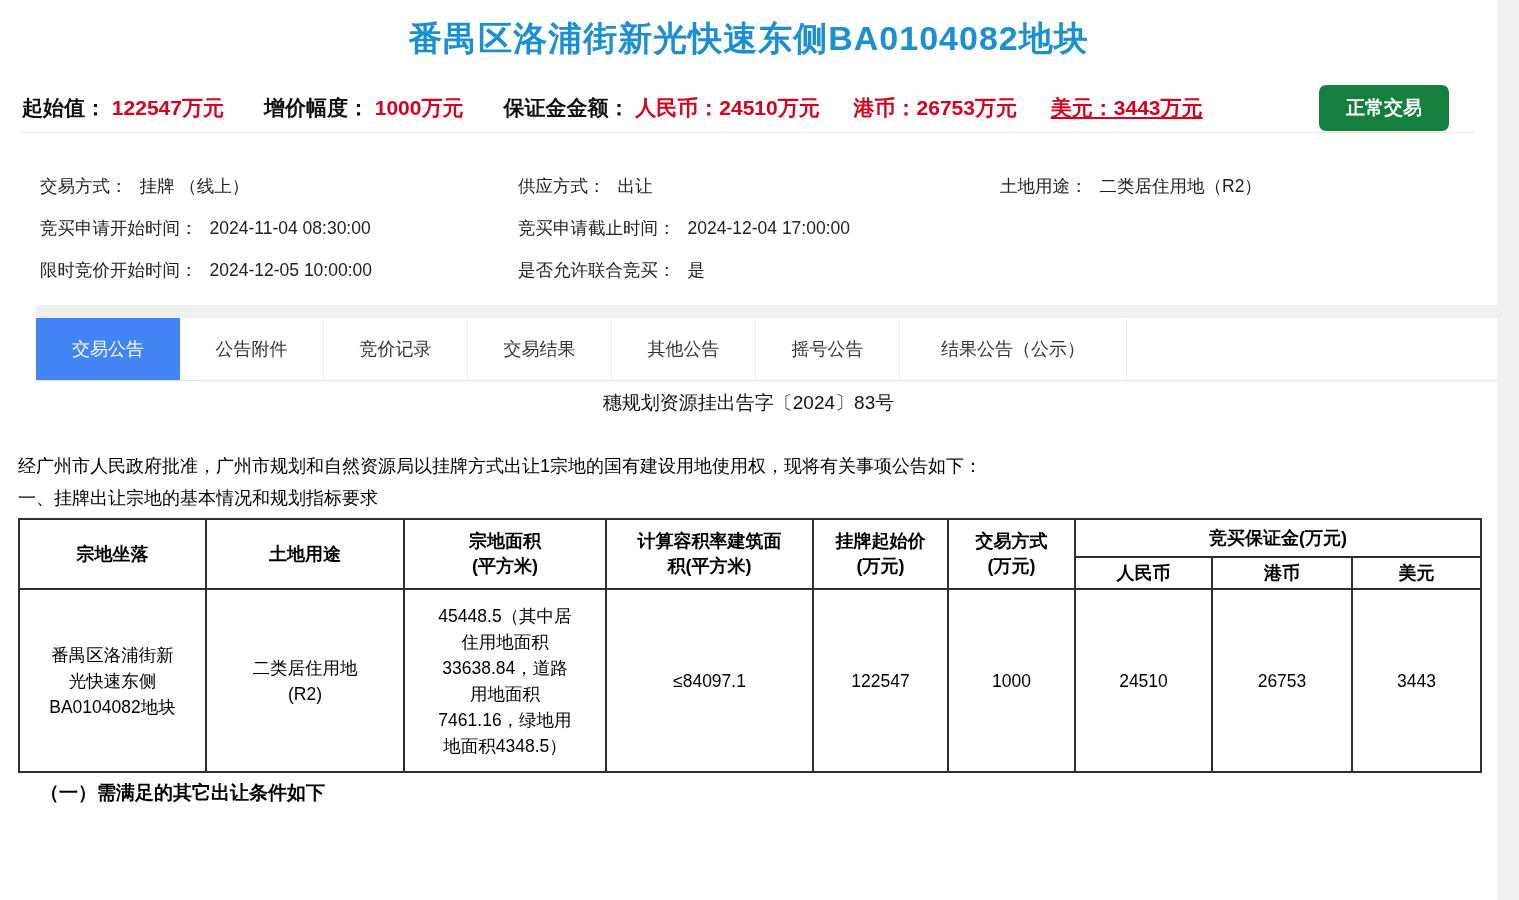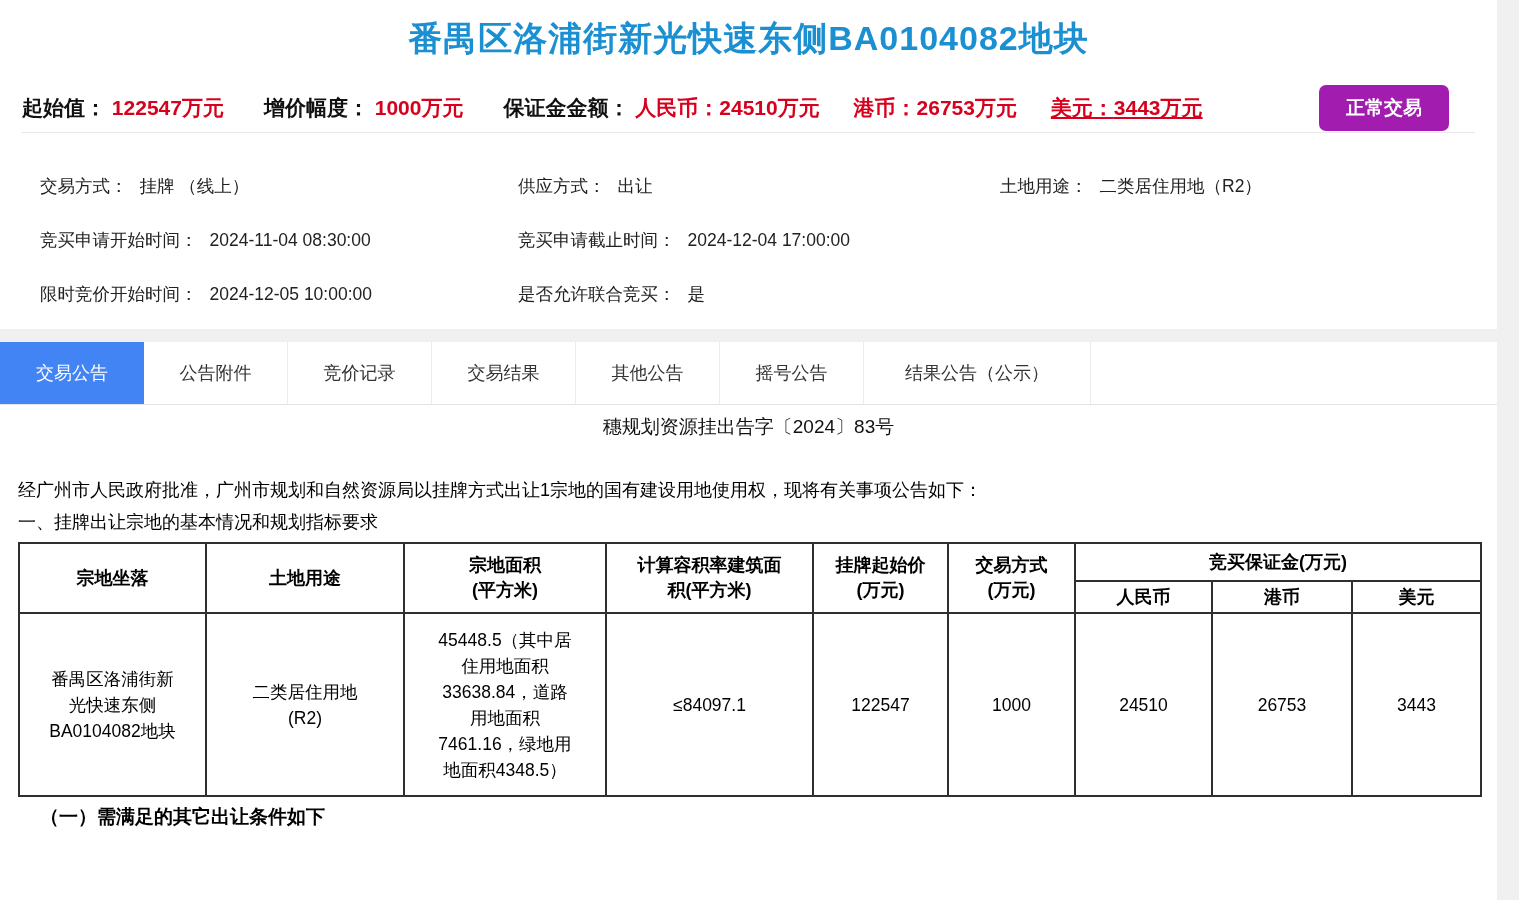--- a/index.html
+++ b/index.html
@@ -11,33 +11,33 @@
   .page-title { padding-top:16px; height:78px; text-align:center;
     font-size:34px; font-weight:bold; color:#1a8fd1; letter-spacing:1px; }
 
   .price-bar { display:flex; align-items:center; margin:6px 22px 0; height:48px;
     font-size:21px; font-weight:bold; white-space:nowrap; }
   .price-item { margin-right:40px; }
   .price-item .lbl { color:#111;text-align:center; }
   .price-item .val { color:#d7001d; }
   .deposit-seg { color:#d7001d; margin-right:28px; }
   .deposit-seg:last-child { margin-right:0;text-decoration:underline; }
-  .status-btn { margin-left:auto; margin-right:26px; background:#a21caf; color:#fff;
+  .status-btn { margin-left:auto; margin-right:26px; background:#15803d; color:#fff;
     font-size:19px; font-weight:bold; padding:10px 27px; border:none; border-radius:7px;
     cursor:pointer; font-family:inherit; }
 
   .divider { border-bottom:1px solid #e7e7e7; margin:0 22px; }
 
   .info { padding:42px 0 0 40px; font-size:17.5px; }
-  .info-grid { display:grid; grid-template-columns:478px 482px auto; row-gap:32px; }
+  .info-grid { display:grid; grid-template-columns:478px 482px auto; row-gap:20px; }
   .info-cell { height:22px; line-height:22px; white-space:nowrap; }
   .info-cell .lbl { color:#222; }
   .info-cell .val { color:#222; margin-left:12px; }
 
-  .tabbar { margin-top:24px; }
+  .tabbar { margin-top:24px;padding-left:36px; }
   .tab-strip-top { height:13px; background:#f0f0f0; }
   .tabs { display:flex; height:63px; background:#fff; border-bottom:1px solid #e3e3e3; }
   .tab { width:144px; display:flex; align-items:center; justify-content:center;
     font-size:18px; color:#333; border-right:1px solid #ececec; cursor:pointer;
     white-space:nowrap; }
   .tab.wide { width:227px;text-align:center; }
   .tab.active { background:#4284f4; color:#fff; border-right:none; }
 
   .announce-title { margin-top:46px; text-align:center; font-size:21px; font-weight:bold; color:#000; }
   .announce-sub { margin-top:9px; text-align:center; font-size:19px; color:#111; }

